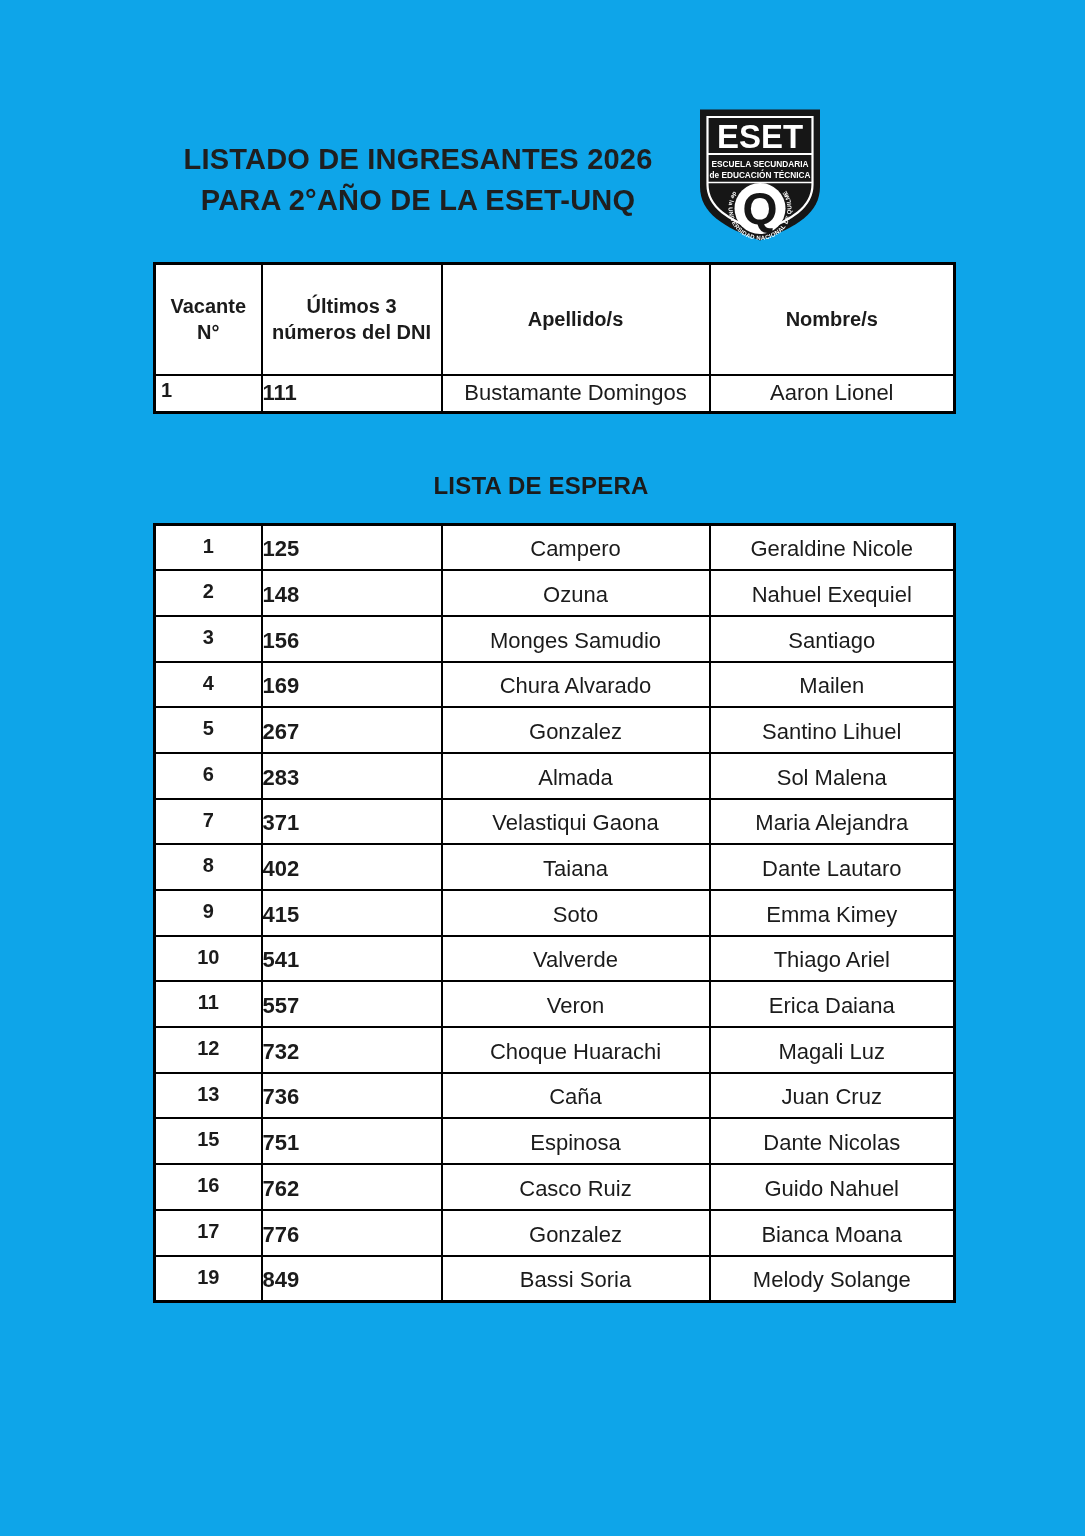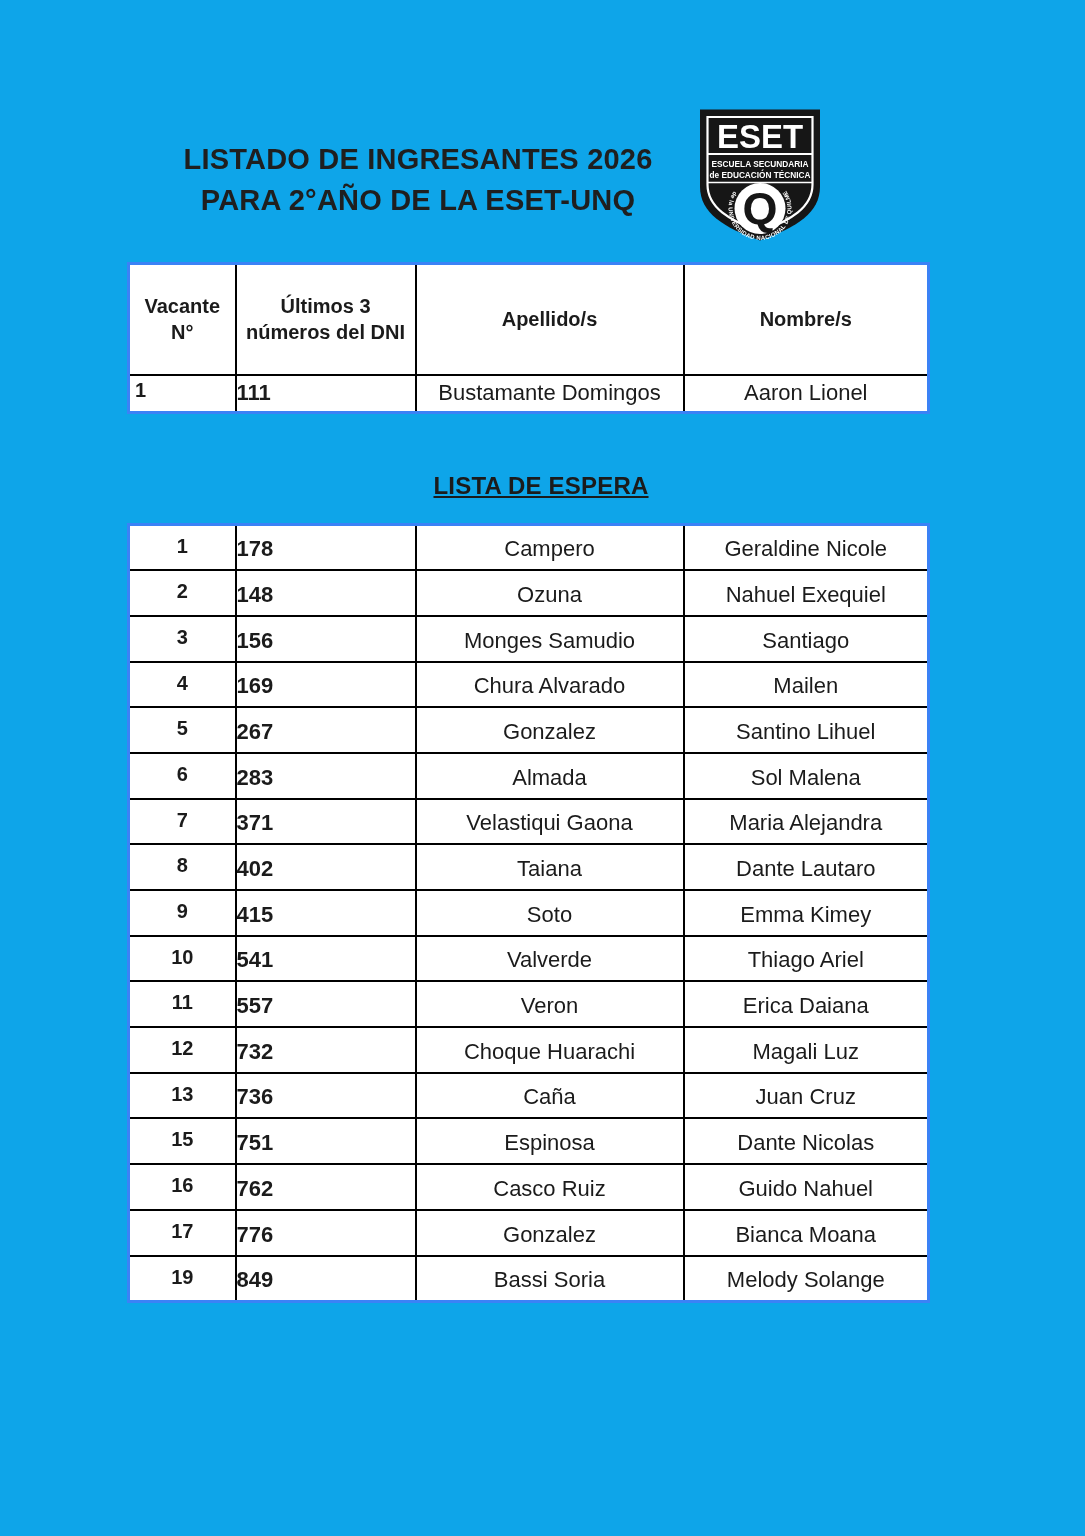--- a/index.html
+++ b/index.html
@@ -10,22 +10,22 @@
   
   .doc-title{
     position:absolute;left:140px;top:139px;width:556px;
     text-align:center;font-weight:bold;font-size:29px;line-height:41px;color:#1f1f1f;
     letter-spacing:0.2px;
   }
   .logo-box{position:absolute;left:697px;top:106px;width:126px;height:139px;text-align:center;}
   .logo-box svg{display:block;width:100%;height:100%;}
   
   table{
-    position:absolute;left:127px;border-collapse:collapse;table-layout:fixed;
-    background:#ffffff;border:3px solid #3b82f6;
+    position:absolute;left:153px;border-collapse:collapse;table-layout:fixed;
+    background:#ffffff;border:3px solid #000000;
   }
   th,td{border:2px solid #000;overflow:hidden;padding:0;}
   th{
     font-size:20px;font-weight:bold;text-align:center;vertical-align:middle;
     line-height:26px;white-space:pre-line;color:#1b1b1b;
   }
   .t-admitted{top:262px;width:800px;}
   .t-admitted thead tr{height:111px;}
   .t-admitted tbody tr{height:38px;}
   .t-waitlist{top:523px;width:800px;}
@@ -34,21 +34,21 @@
   .c-n{font-size:20px;font-weight:bold;}
   .c-dni{font-size:22px;font-weight:bold;}
   .c-ap,.c-no{font-size:22px;text-align:center;}
   .t-admitted .c-n{text-align:left;padding-left:5px;vertical-align:top;padding-top:3px;}
   .t-admitted .c-dni,.t-admitted .c-ap,.t-admitted .c-no{vertical-align:bottom;padding-bottom:5px;}
   .t-waitlist .c-n{text-align:center;vertical-align:top;padding-top:9px;}
   .t-waitlist .c-dni,.t-waitlist .c-ap,.t-waitlist .c-no{vertical-align:bottom;padding-bottom:7px;}
   
   .waitlist-heading{
     position:absolute;left:141px;top:472px;width:800px;text-align:center;
-    font-size:24px;font-weight:bold;color:#1b1b1b;letter-spacing:0.2px;text-decoration:underline;
+    font-size:24px;font-weight:bold;color:#1b1b1b;letter-spacing:0.2px;
   }
 </style>
 </head>
 <body>
 
 <div class="page">
 
   <div class="doc-title">
     <div>LISTADO DE INGRESANTES 2026</div>
     <div>PARA 2°AÑO DE LA ESET-UNQ</div>
@@ -104,21 +104,21 @@
   <table class="t-waitlist">
     <colgroup>
       <col style="width:107px">
         <col style="width:180px">
         <col style="width:268px">
         <col style="width:245px">
     </colgroup>
     <tbody>
         <tr>
       <td class="c-n">1</td>
-      <td class="c-dni">178</td>
+      <td class="c-dni">125</td>
       <td class="c-ap">Campero</td>
       <td class="c-no">Geraldine Nicole</td>
     </tr>
         <tr>
       <td class="c-n">2</td>
       <td class="c-dni">148</td>
       <td class="c-ap">Ozuna</td>
       <td class="c-no">Nahuel Exequiel</td>
     </tr>
         <tr>

